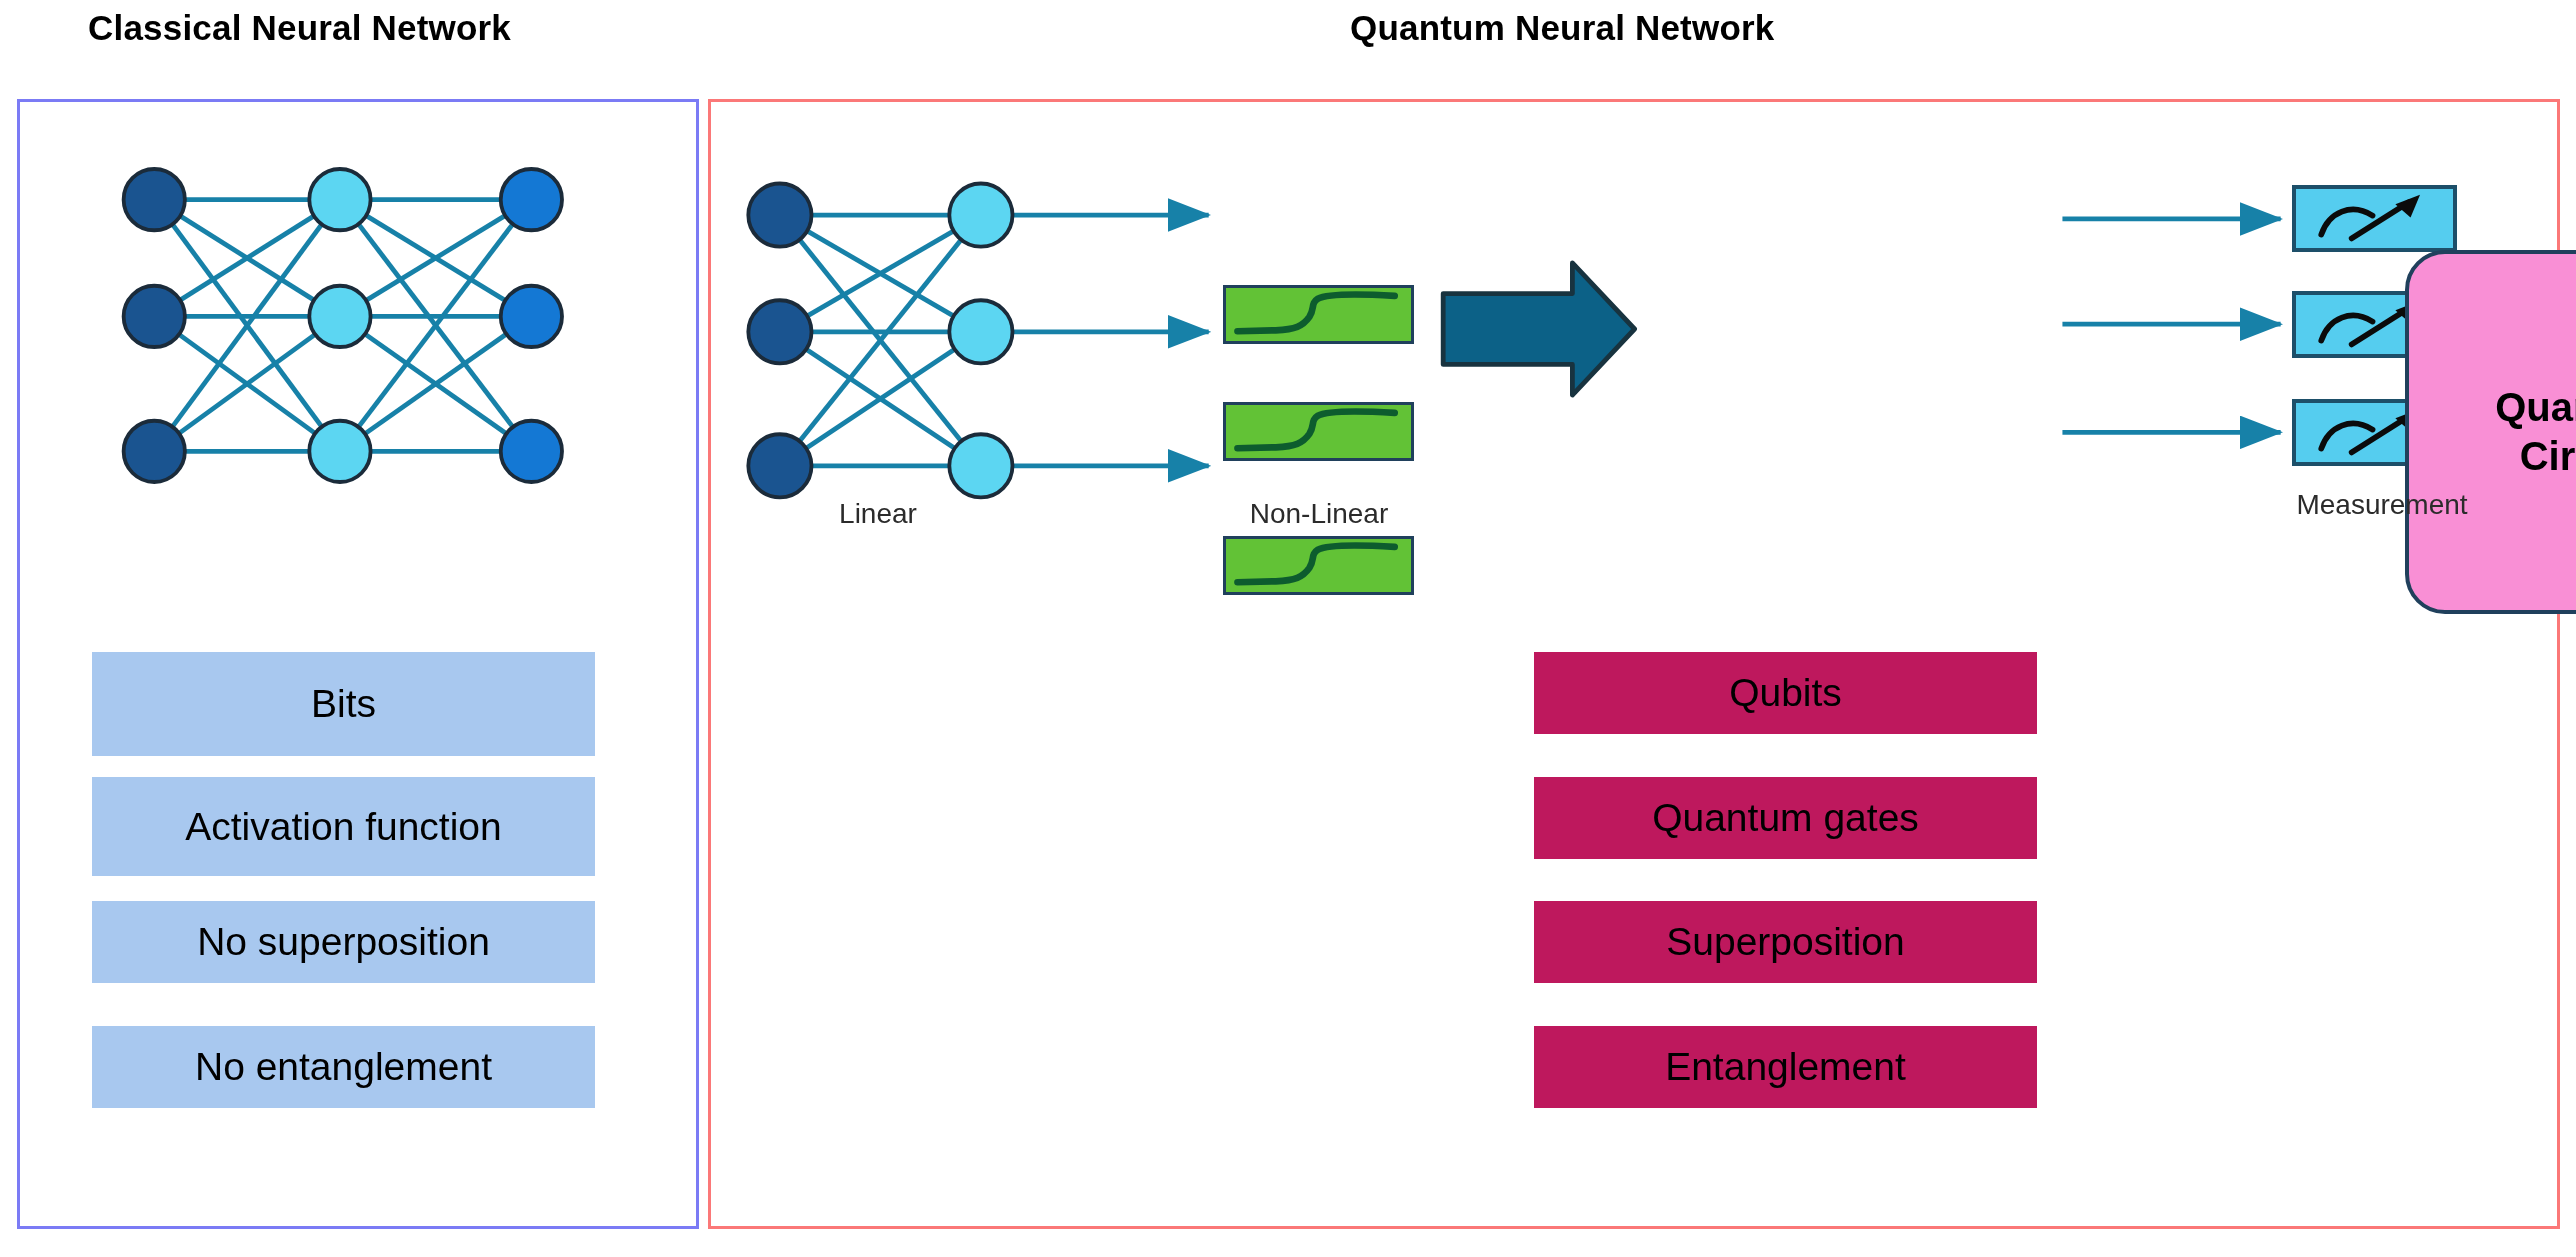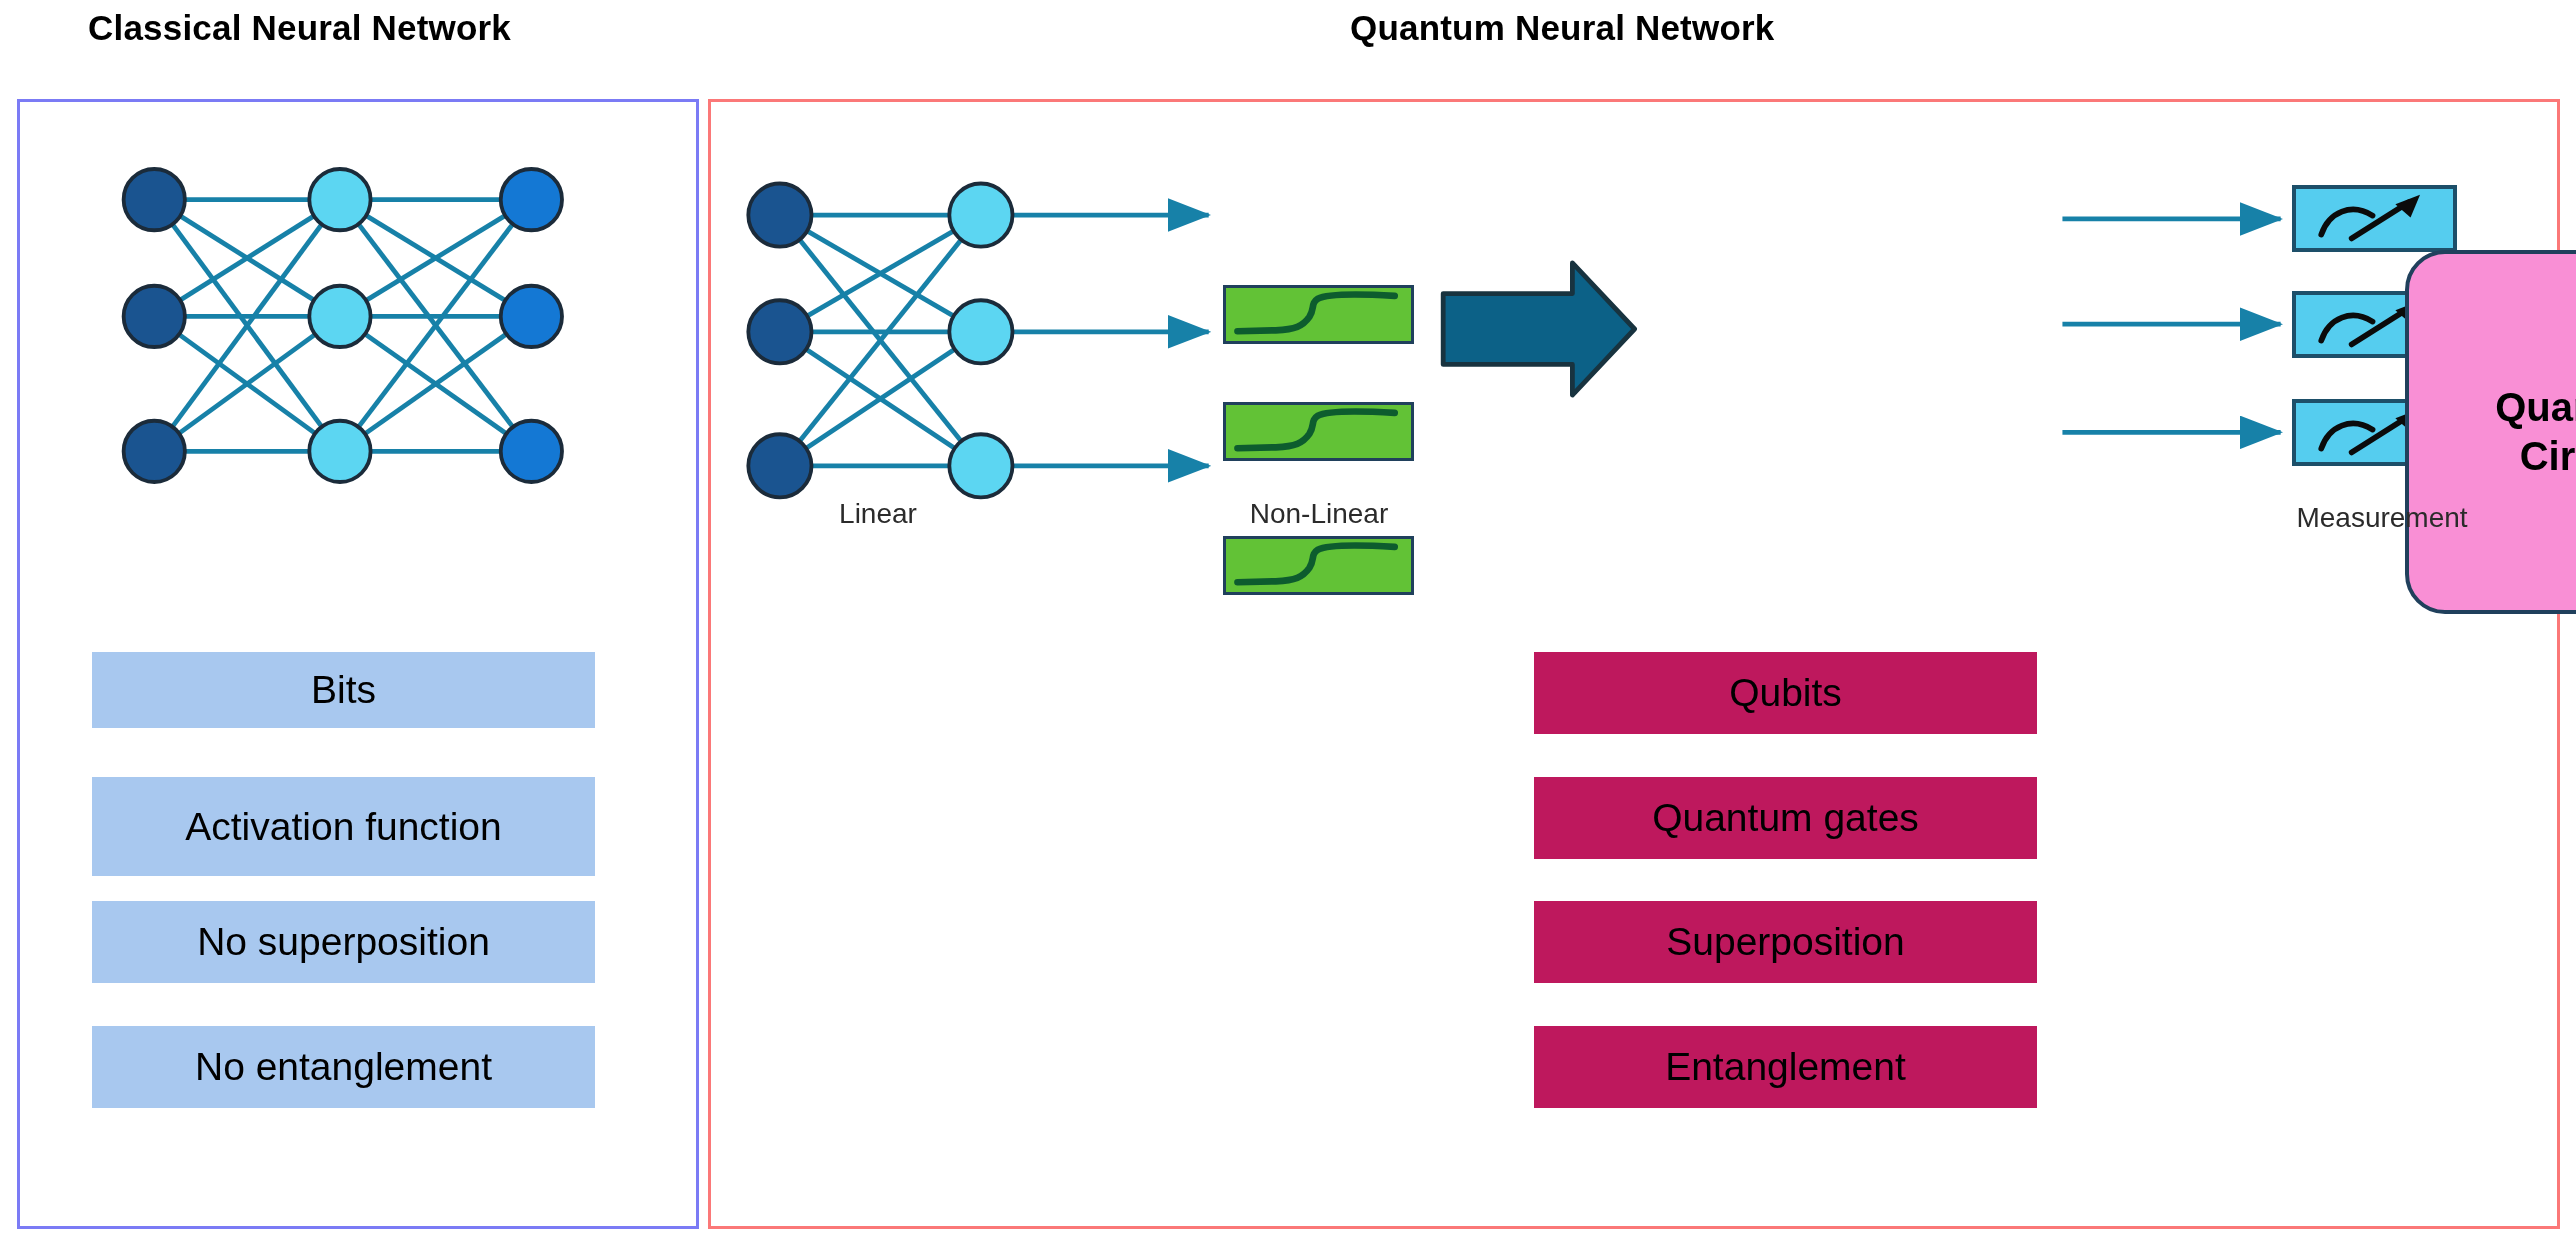--- a/index.html
+++ b/index.html
@@ -168,21 +168,21 @@
         <circle cx="140" cy="365" r="32" fill="#1a5490"></circle>
         <circle cx="334" cy="102" r="32" fill="#5cd6f2"></circle>
         <circle cx="334" cy="224" r="32" fill="#5cd6f2"></circle>
         <circle cx="334" cy="365" r="32" fill="#5cd6f2"></circle>
         <circle cx="534" cy="102" r="32" fill="#1478d4"></circle>
         <circle cx="534" cy="224" r="32" fill="#1478d4"></circle>
         <circle cx="534" cy="365" r="32" fill="#1478d4"></circle>
       </g>
     </svg>
 
-    <div class="chip chip-blue" style="left:72px;  top:550px; width:503px; height:76px;">
+    <div class="chip chip-blue" style="left:72px;  top:550px; width:503px; height:104px;">
       <span>Bits</span>
     </div>
     <div class="chip chip-blue" style="left:72px;  top:675px; width:503px; height:99px;">
       <span>Activation function</span>
     </div>
     <div class="chip chip-blue" style="left:72px;  top:799px; width:503px; height:82px;">
       <span>No superposition</span>
     </div>
     <div class="chip chip-blue" style="left:72px;  top:924px; width:503px; height:82px;">
       <span>No entanglement</span>
@@ -276,21 +276,21 @@
       </svg>
     </div>
 
     <div id="quantum-circuit">
       <span>Quantum</span>
       <span>Circuit</span>
     </div>
 
     <div class="caption" style="left:38px; top:396px; width:258px;">Linear</div>
     <div class="caption" style="left:469px; top:396px; width:278px;">Non-Linear</div>
-    <div class="caption" style="left:1532px; top:400px; width:278px;">Measurement</div>
+    <div class="caption" style="left:1532px; top:387px; width:278px;">Measurement</div>
 
     <div class="chip chip-pink" style="left:823px; top:550px; width:503px; height:82px;">
       <span>Qubits</span>
     </div>
     <div class="chip chip-pink" style="left:823px; top:675px; width:503px; height:82px;">
       <span>Quantum gates</span>
     </div>
     <div class="chip chip-pink" style="left:823px; top:799px; width:503px; height:82px;">
       <span>Superposition</span>
     </div>

